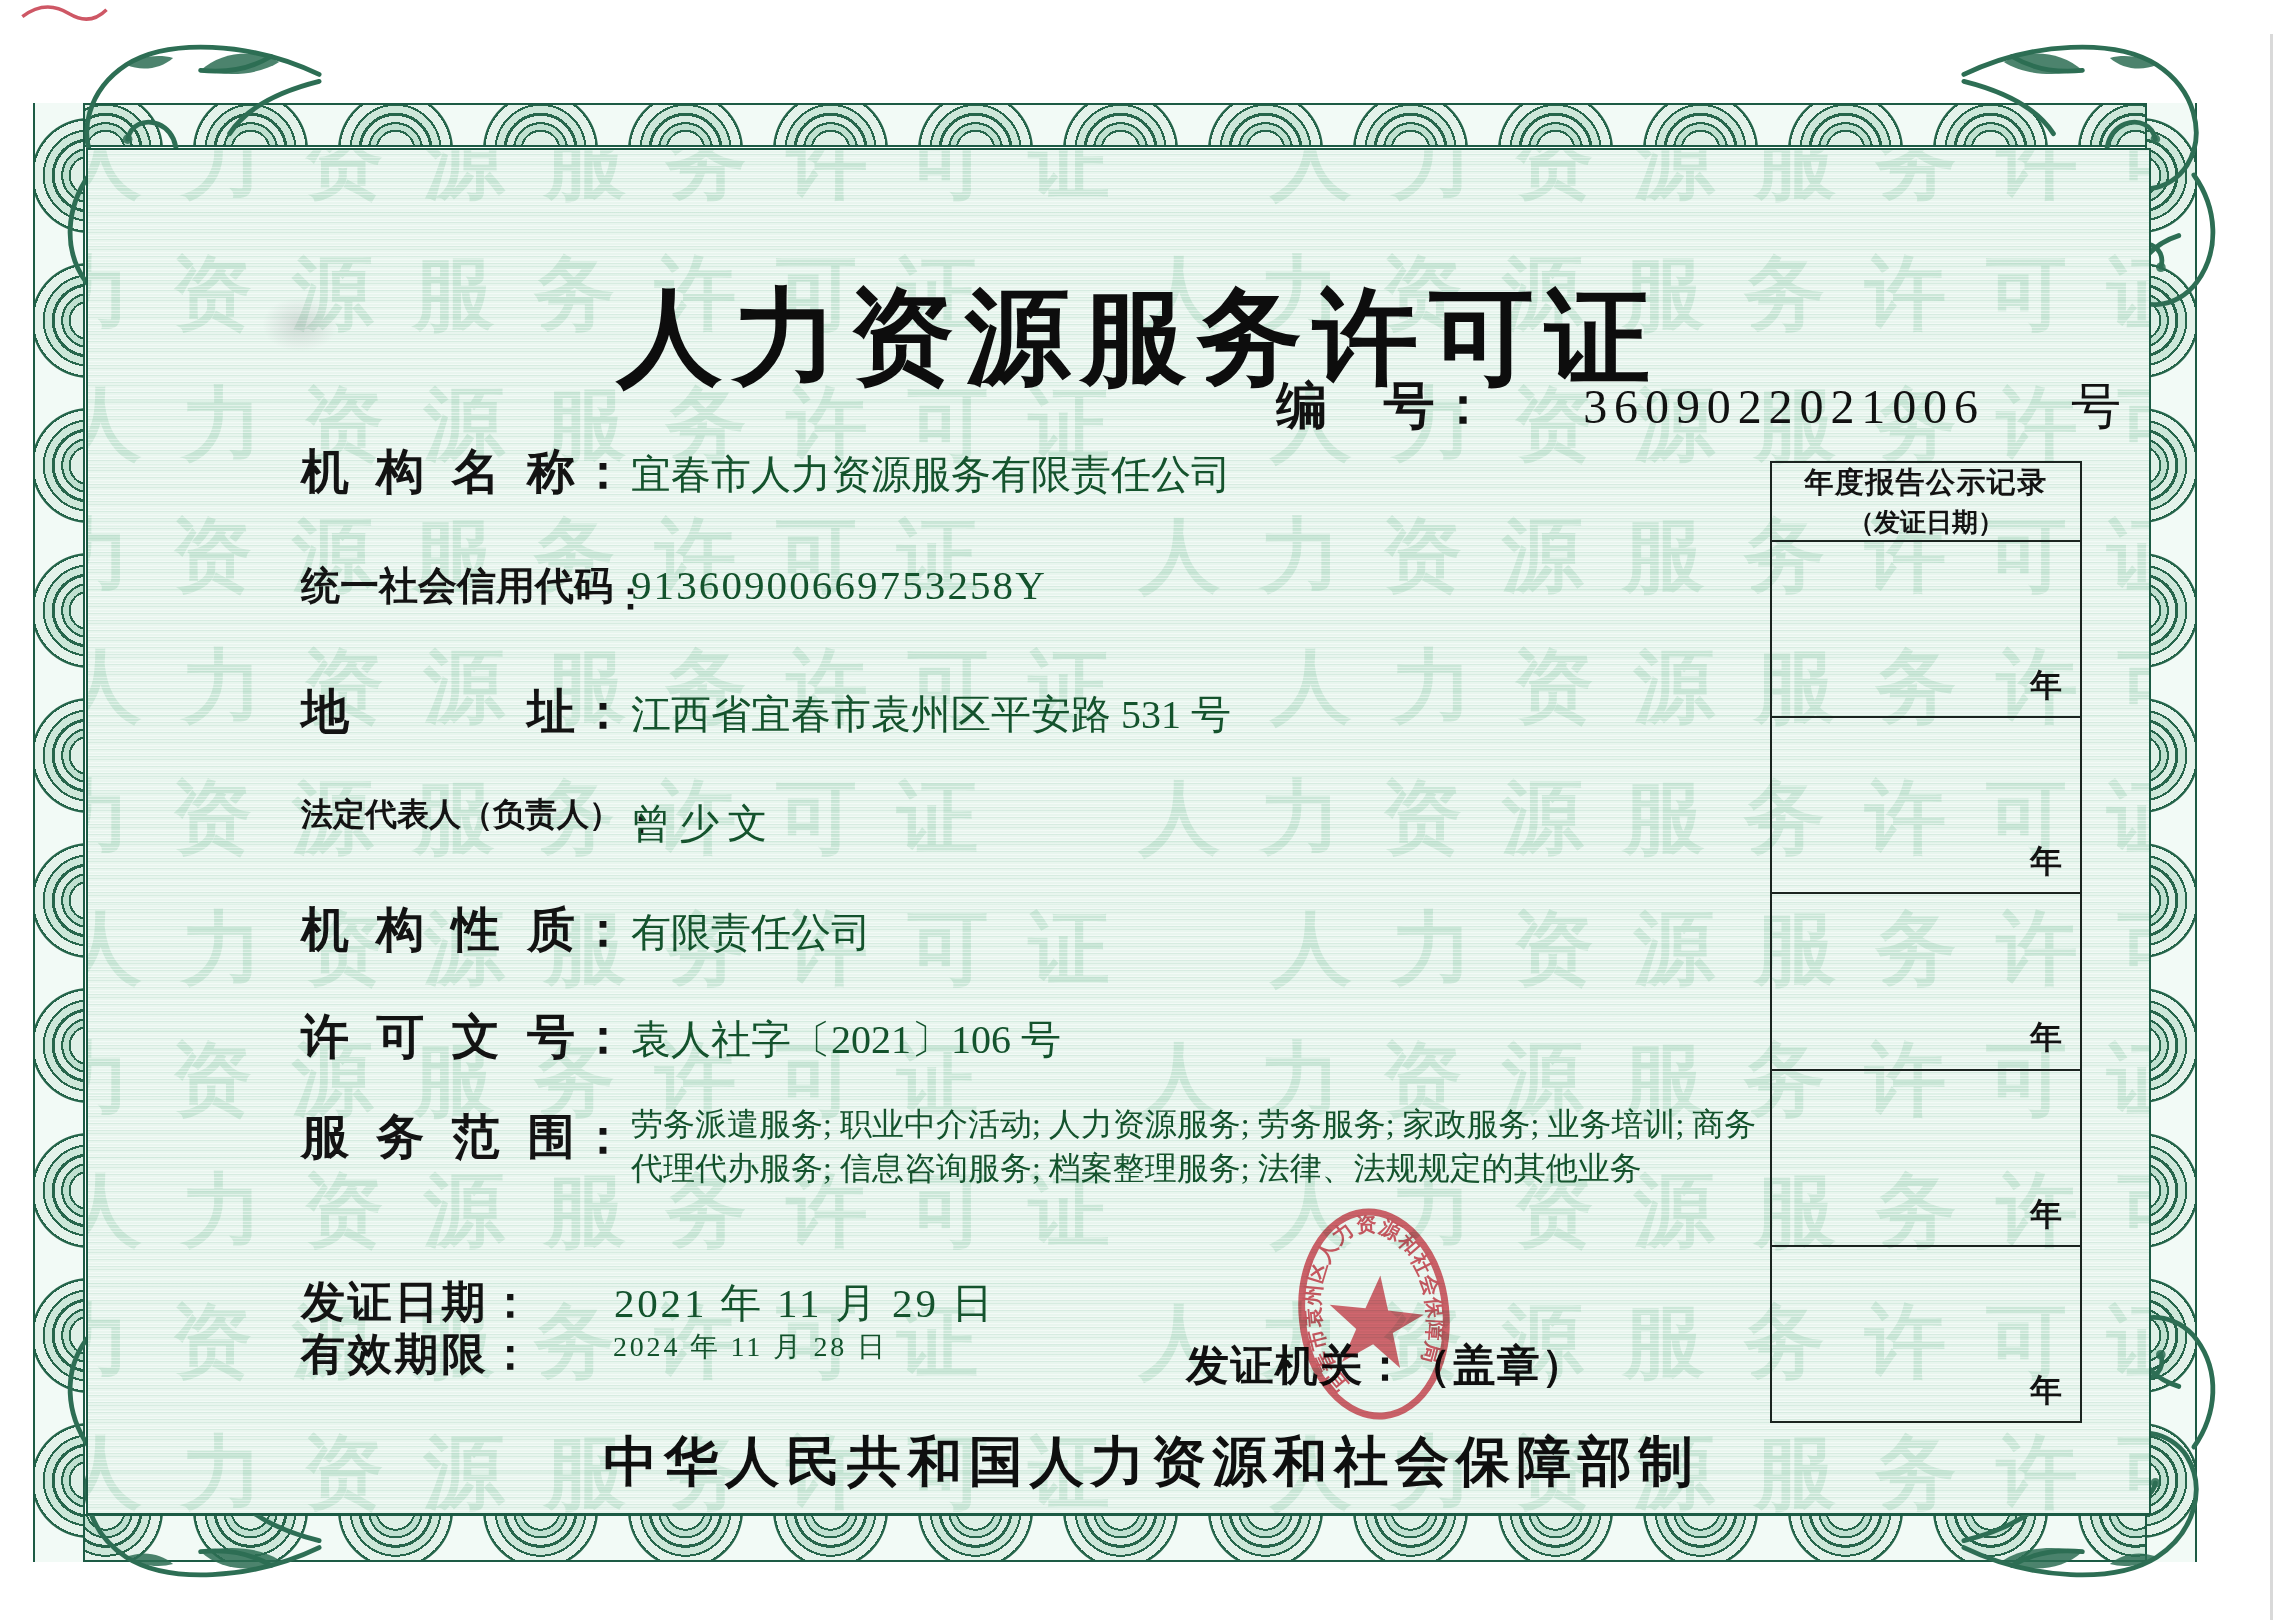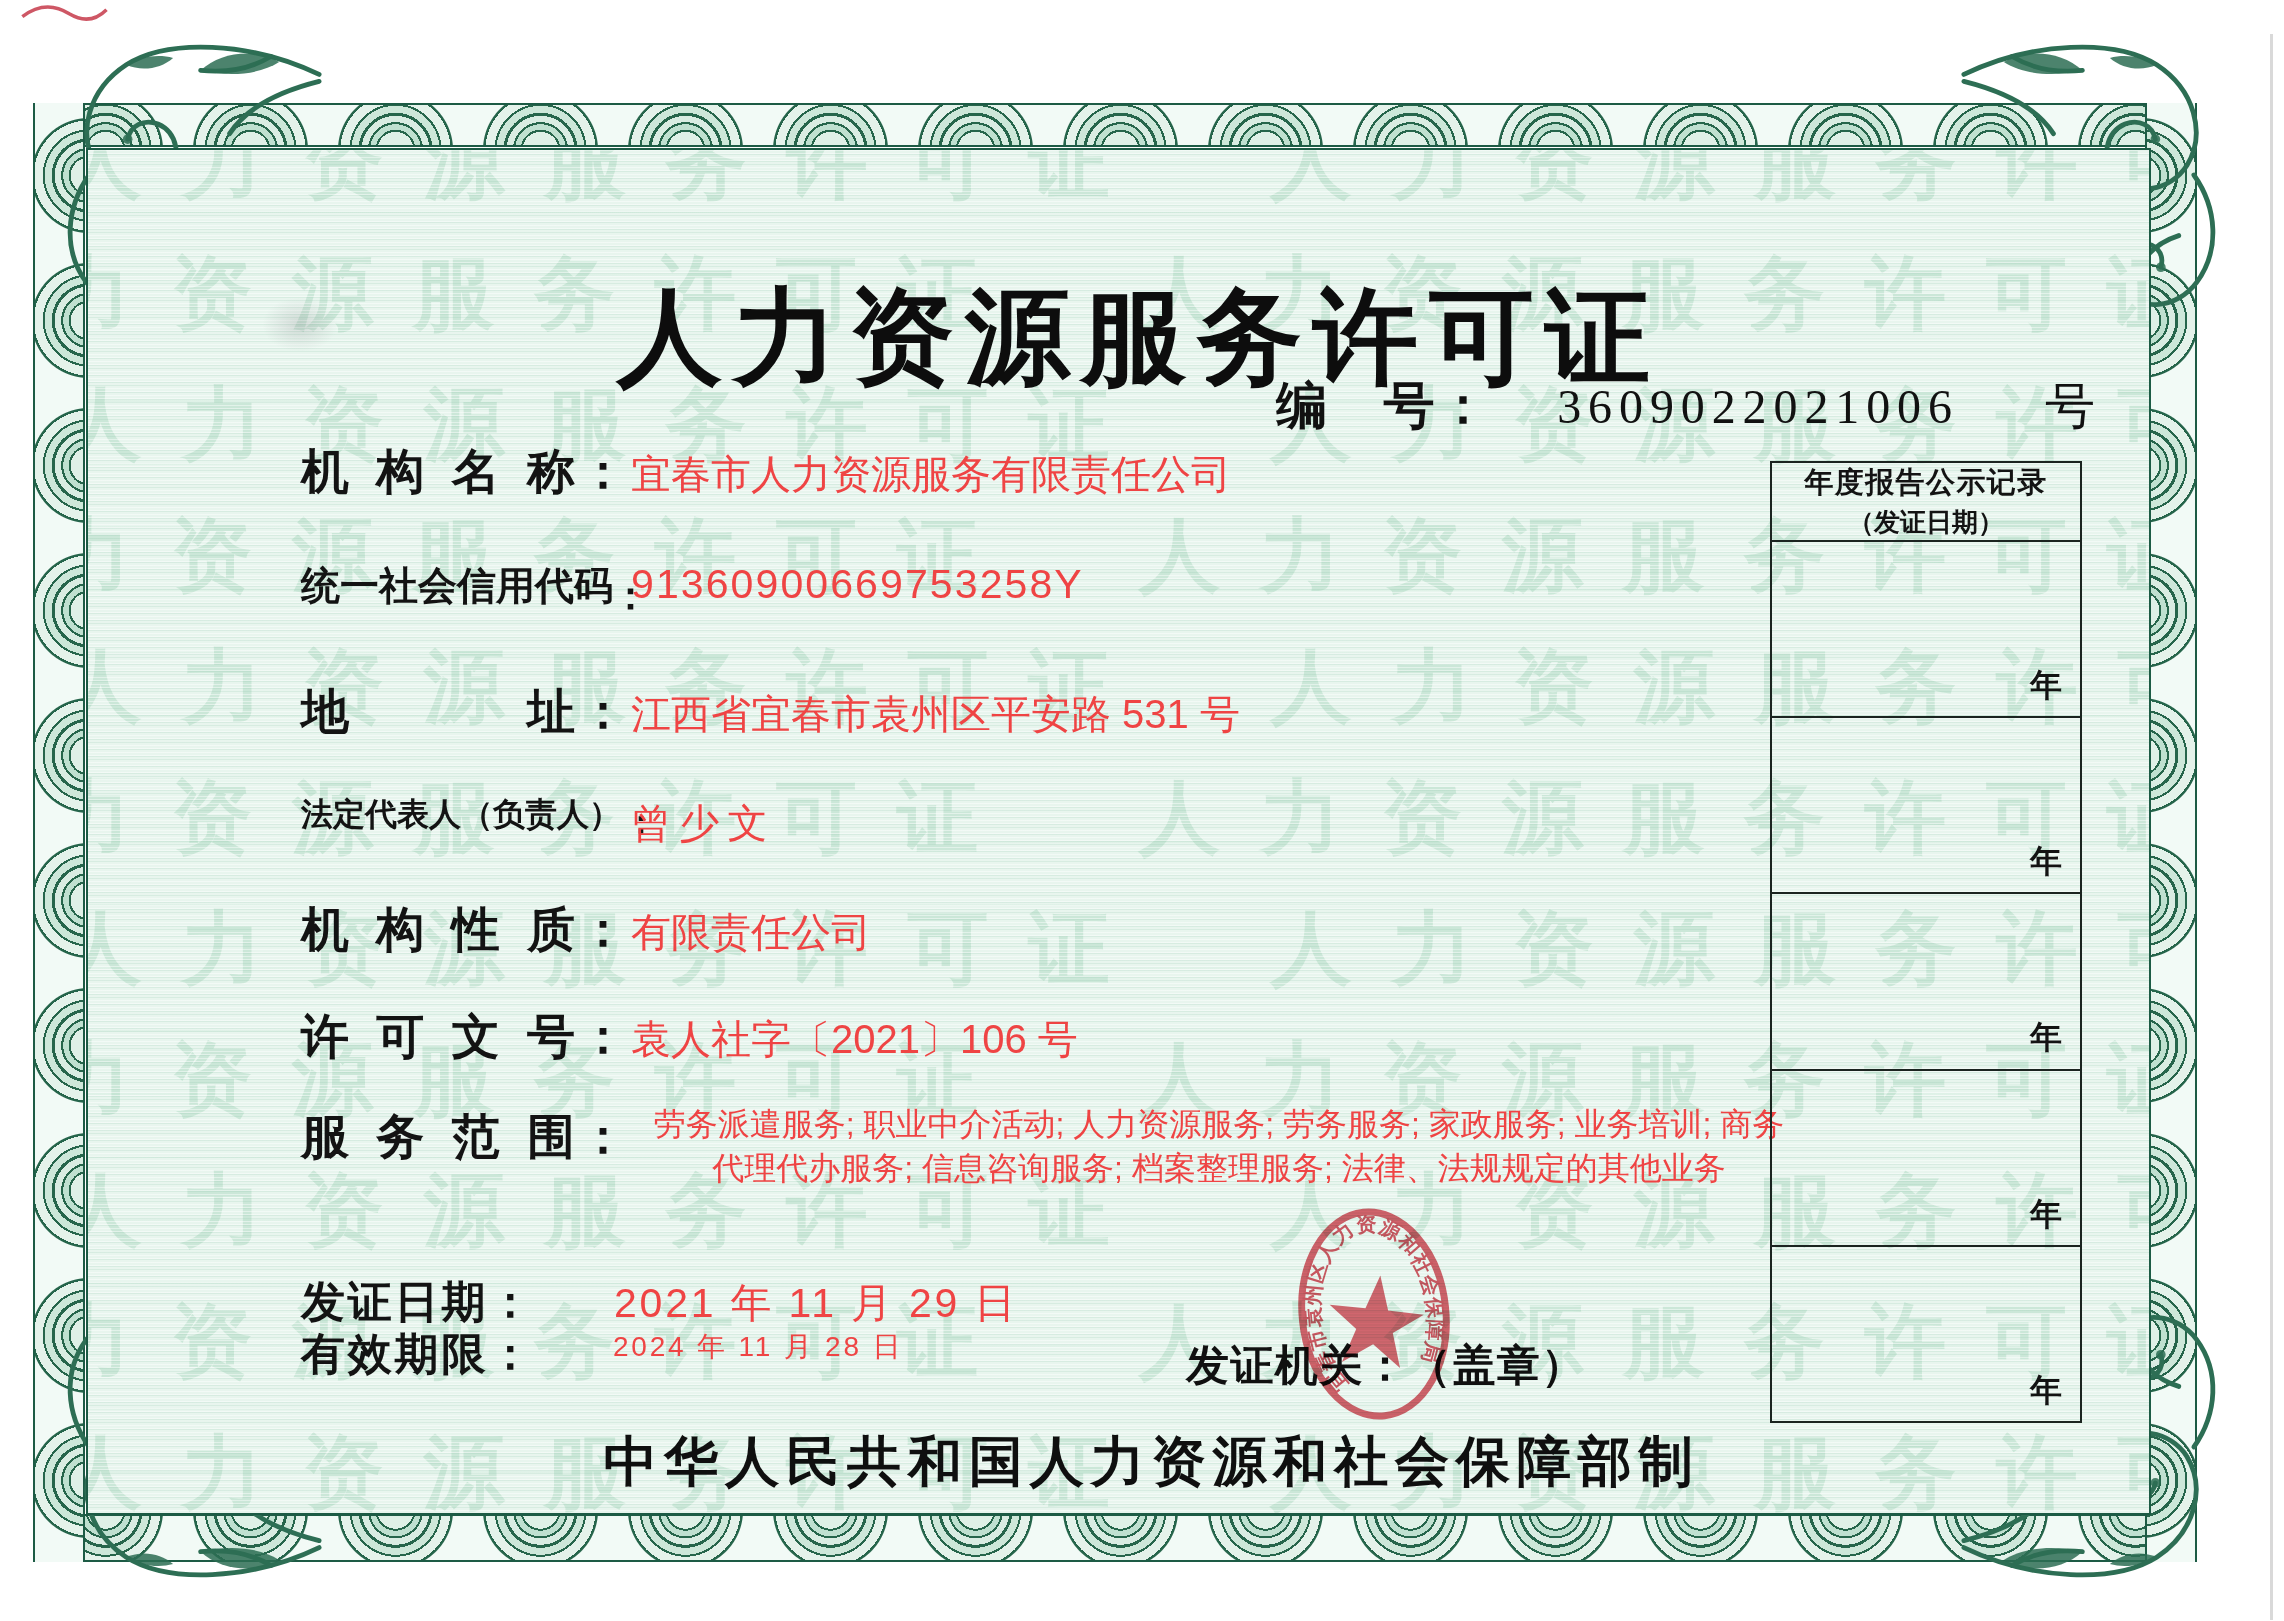--- a/index.html
+++ b/index.html
@@ -84,34 +84,34 @@
     position:absolute;left:86px;top:268px;width:2065px;padding-left:41px;
     text-align:center;font-family:"Liberation Serif",serif;
     font-size:105px;font-weight:700;letter-spacing:11px;color:#0d0d0d;
     box-sizing:border-box;
   }
   .serial{
     position:absolute;left:1276px;top:372px;display:flex;align-items:baseline;
     color:#111;font-family:"Liberation Serif",serif;
   }
   .serial .s-label{font-size:51px;font-weight:700;letter-spacing:2.8px;}
-  .serial .s-number{font-size:48px;letter-spacing:6.9px;margin-left:66px;}
+  .serial .s-number{font-size:48px;letter-spacing:6.9px;margin-left:92px;}
   .serial .s-suffix{font-size:50px;margin-left:86px;}
 
   .row{position:absolute;left:301px;display:flex;align-items:flex-start;color:#131313;}
   .lab{
     display:inline-flex;justify-content:space-between;
     font-family:"Liberation Sans",sans-serif;font-weight:700;color:#131313;
   }
   .colon{font-family:"Liberation Sans",sans-serif;font-weight:700;margin-left:4.1px;}
   .w398{width:274px;} .w443{width:306px;}
   .fs70{font-size:48px;} .fs64{font-size:44px;} .fs56{font-size:39px;} .fs47{font-size:32px;}
   .val{
-    position:absolute;left:631px;font-family:Liberation Sans, sans-serif;color:#ef4444;
-    font-size:40px;white-space:nowrap;text-align:center;
+    position:absolute;left:631px;font-family:Liberation Serif, serif;color:#14532d;
+    font-size:40px;white-space:nowrap;
   }
   .val-lines{white-space:normal;width:1176px;font-size:32px;line-height:44px;}
   .issuer{
     position:absolute;left:1186px;top:1301px;
     font-family:"Liberation Sans",sans-serif;font-weight:700;font-size:43px;
     letter-spacing:1.4px;color:#101010;margin-top:36px;
   }
   .footer{
     position:absolute;left:86px;top:1426px;width:2065px;padding-left:66px;
     text-align:center;font-family:"Liberation Serif",serif;font-weight:600;

